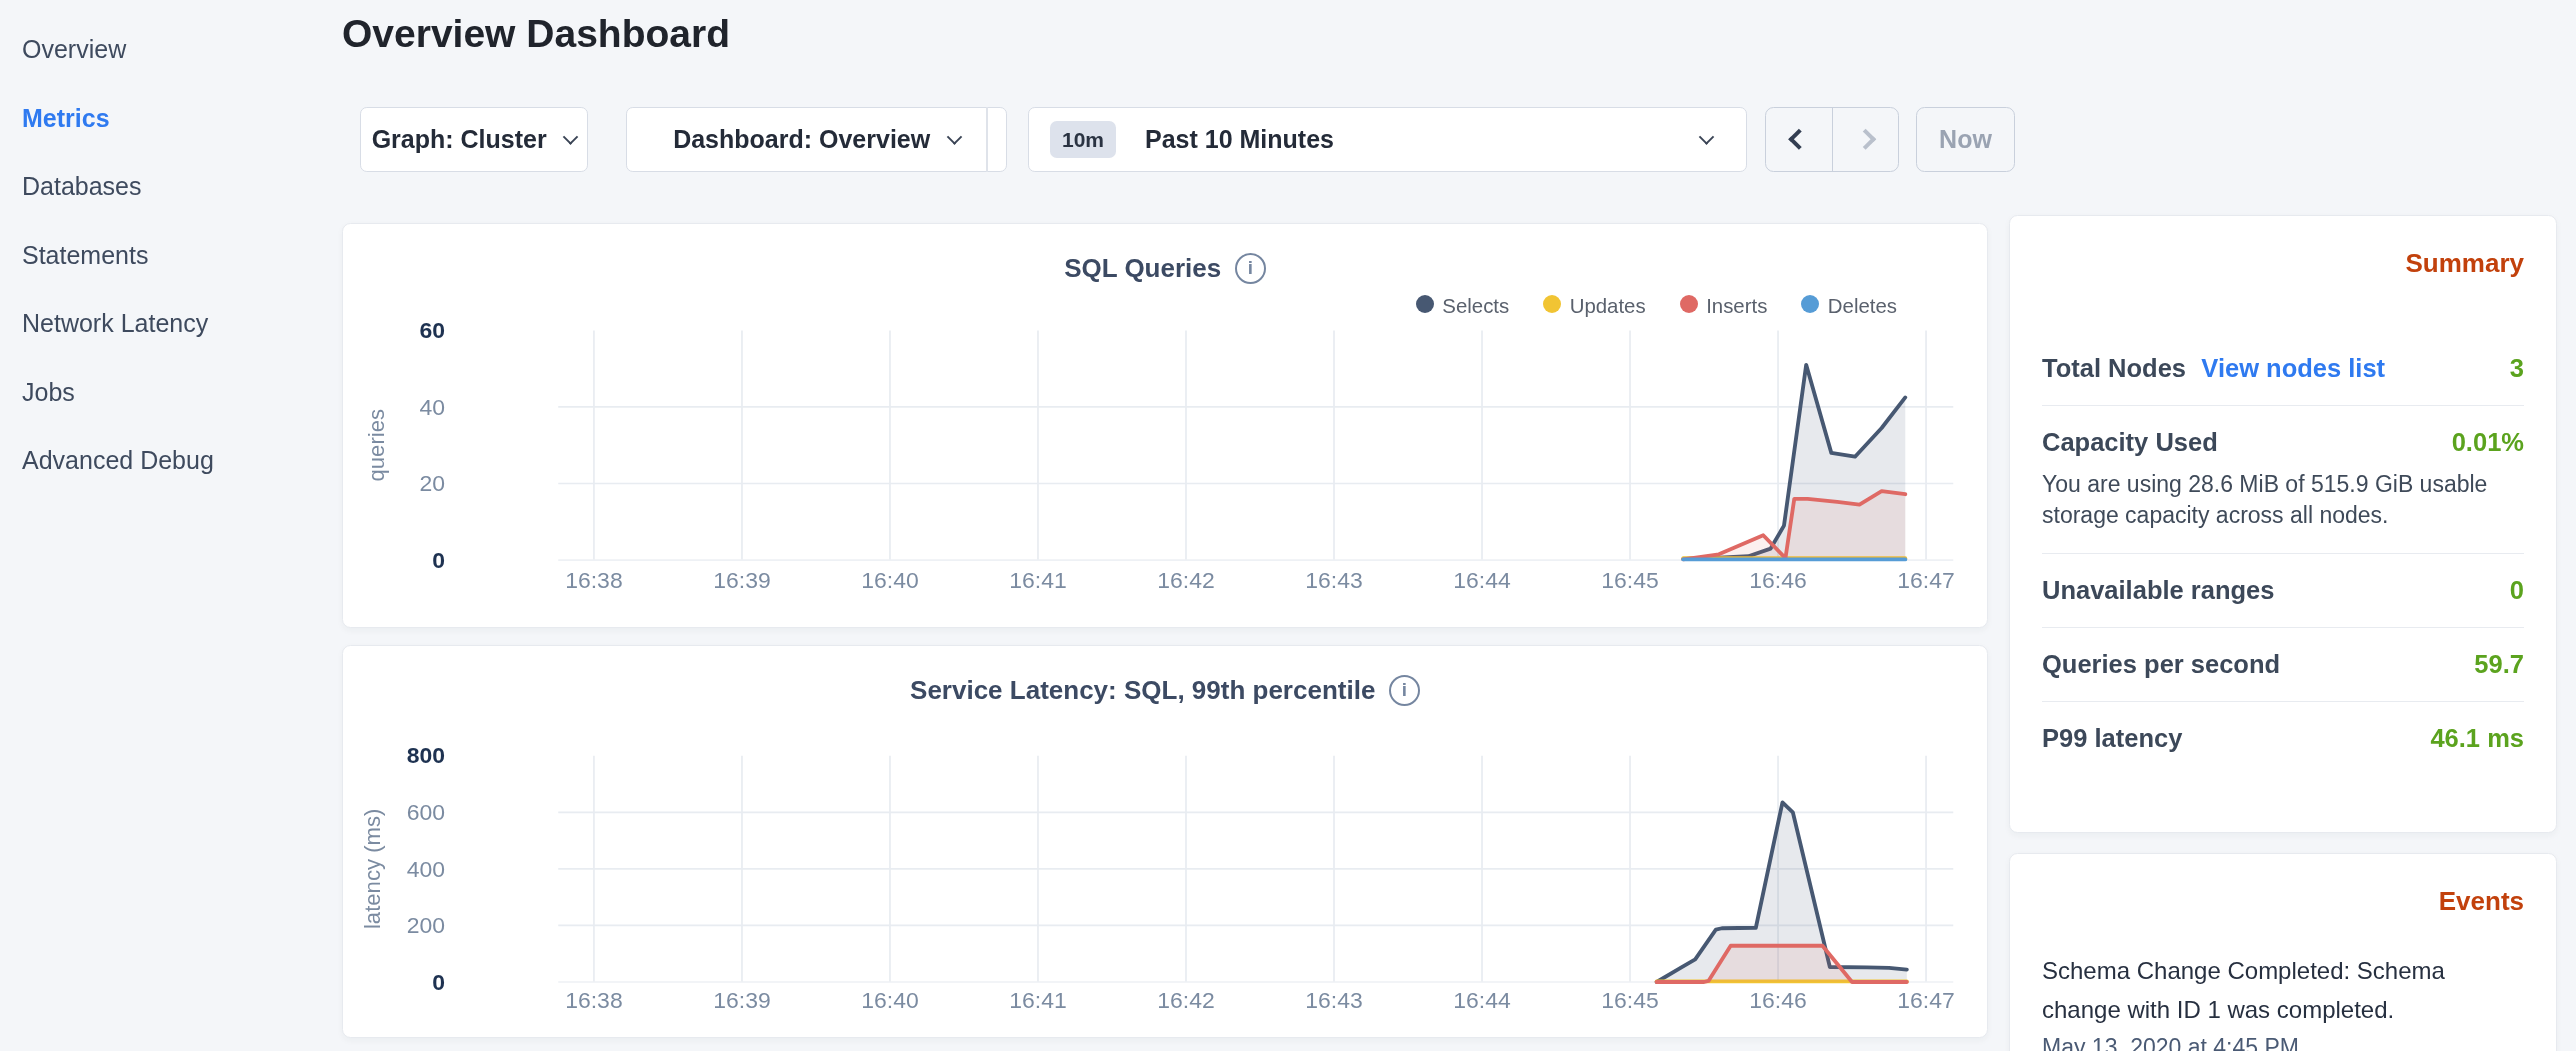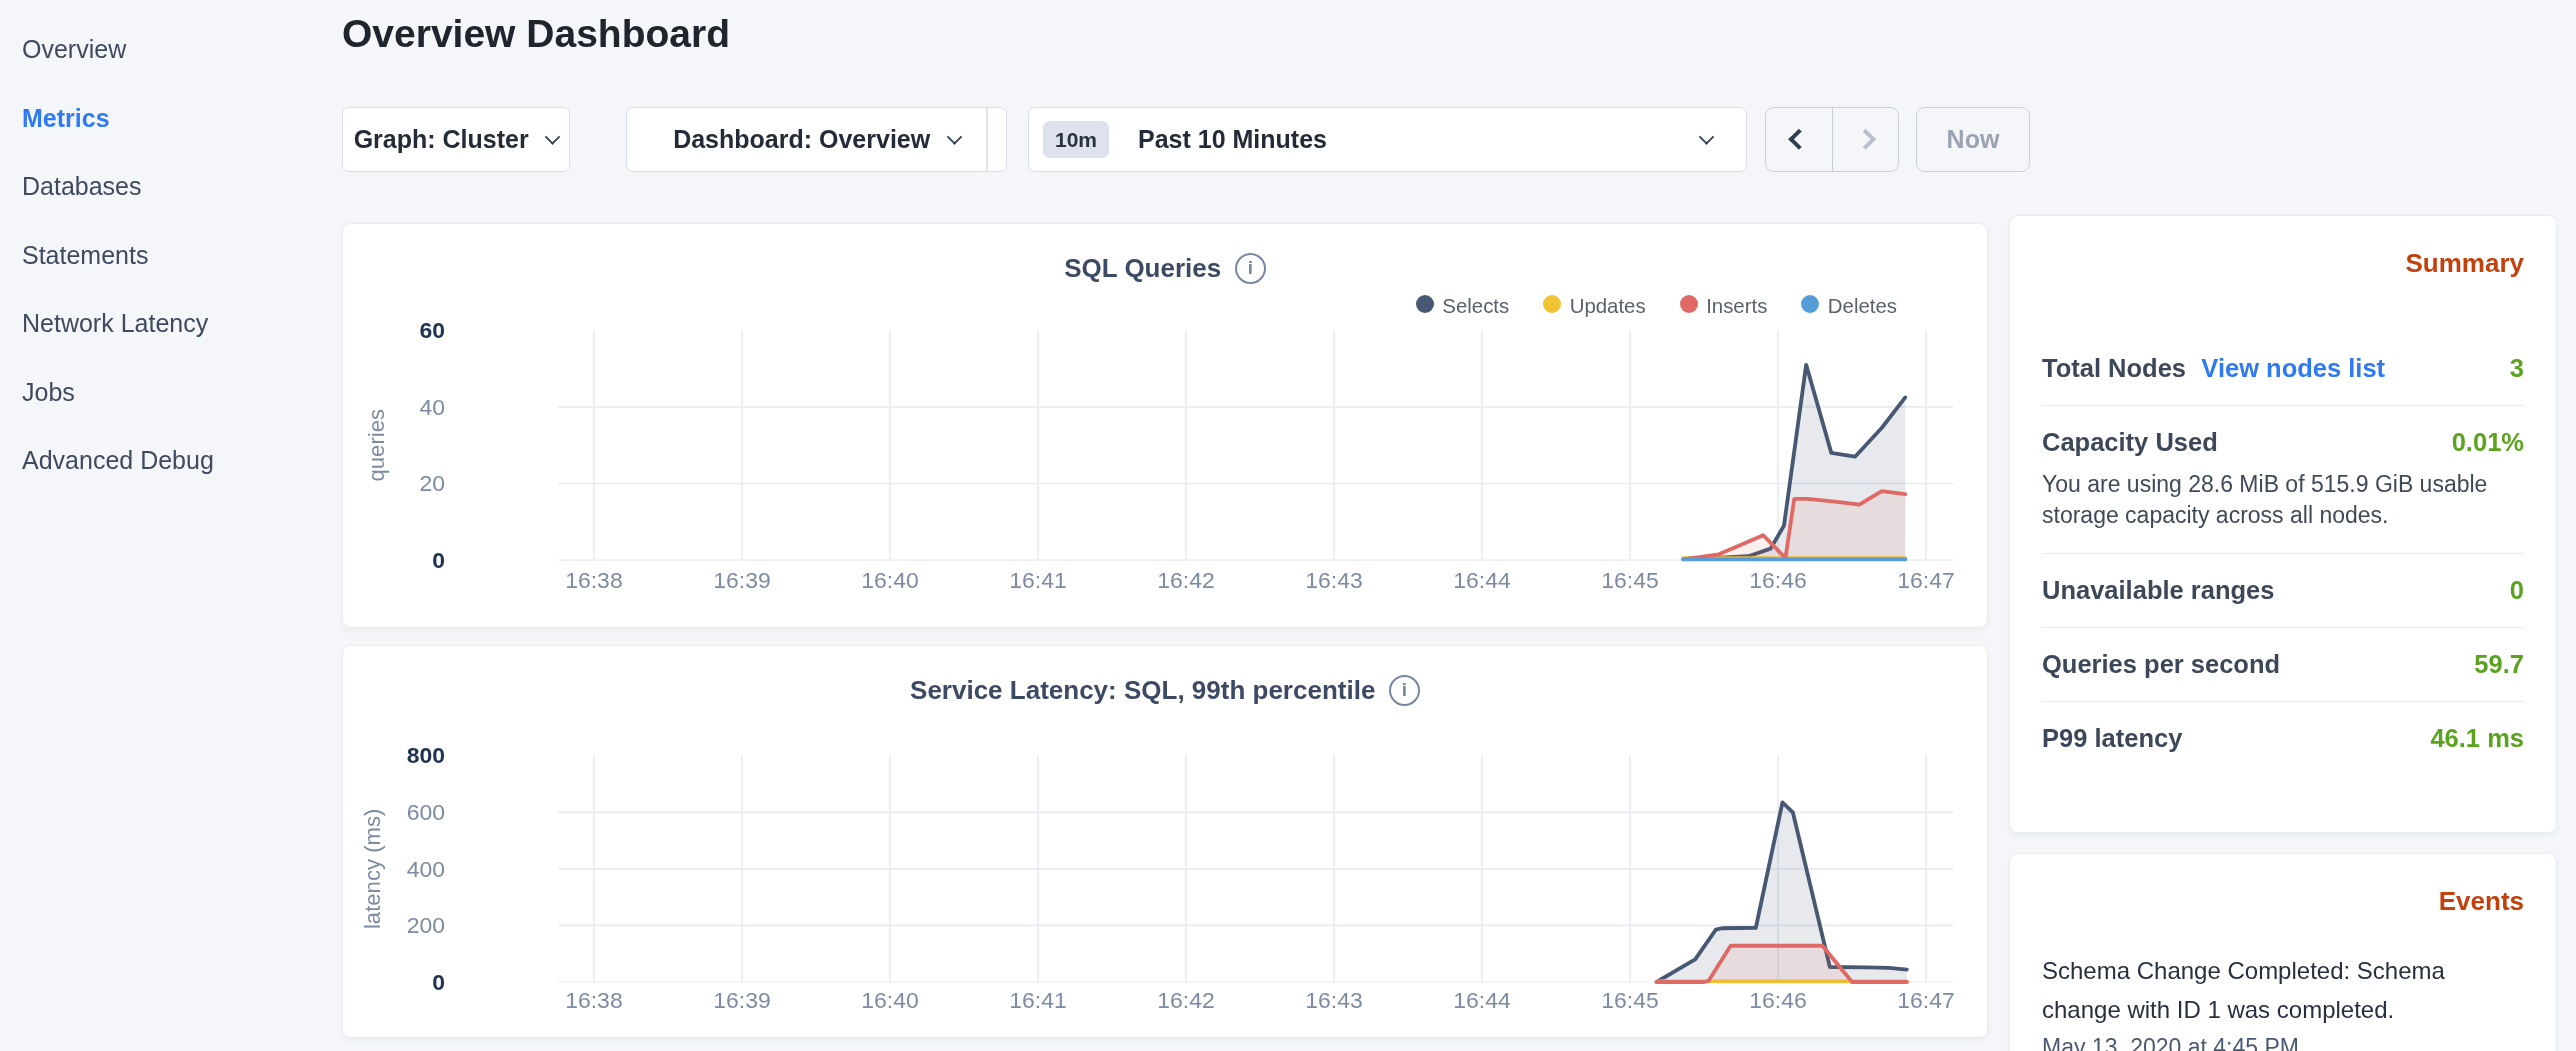--- a/index.html
+++ b/index.html
@@ -22,32 +22,32 @@
             border-radius:6.8px; display:flex; align-items:center; justify-content:center; gap:18.7px;
             font-size:25px; font-weight:700; color:#242b38; cursor:pointer; }
   .chev { width:11px; height:11px; border-right:2.6px solid #3a4455; border-bottom:2.6px solid #3a4455;
           display:inline-block; }
   .chev.down { transform:rotate(45deg) translate(-1.7px,-1.7px); }
   .chev.left { transform:rotate(135deg); }
   .chev.right{ transform:rotate(-45deg); }
   .tb-divider { position:absolute; left:986px; top:0; width:1.7px; height:65px; background:#dfe3ea; }
   .time-selector { position:absolute; left:1028px; top:0; width:719px; height:65px; background:#fff;
             border:1.7px solid #d8dde6; border-radius:6.8px; display:flex; align-items:center;
-            padding:0 34px 0 14px; cursor:pointer;justify-content:center; }
+            padding:0 34px 0 21px; cursor:pointer;justify-content:center; }
   .time-badge { background:#dde2ec; border-radius:6.8px; padding:6.8px 12px; font-size:21px;
             font-weight:700; color:#2a3342; }
   .time-label { margin-left:29px; font-size:25px; font-weight:700; color:#242b38; flex:1; }
   .arrow-group { position:absolute; left:1765px; top:0; width:134px; height:65px;
             border:1.7px solid #c9d0dc; border-radius:8.5px; display:flex; background:transparent; }
   .arrow-cell { flex:1; display:flex; align-items:center; justify-content:center; cursor:pointer; }
   .arrow-cell + .arrow-cell { border-left:1.7px solid #c9d0dc; }
   .chev.big { width:14.5px; height:14.5px; }
   .chev.prevc { border-color:#333e52; border-width:4.3px; }
   .chev.nextc { border-color:#b9c0cc; border-width:4.3px; }
-  .now-btn { position:absolute; left:1916px; top:0; width:114px; height:65px; border:1.7px solid #c9d0dc;
+  .now-btn { position:absolute; left:1916px; top:0; width:99px; height:65px; border:1.7px solid #c9d0dc;
             border-radius:8.5px; display:flex; align-items:center; justify-content:center;
             font-size:25px; font-weight:700; color:#9aa3b2; cursor:pointer; background:transparent; }
 
   
   .card { position:absolute; background:#fff; border:1.7px solid #e7eaef; border-radius:8.5px;
           box-shadow:0 2.6px 6.8px rgba(30,40,60,0.04); }
   .chart-card-1 { left:342px; top:223px; width:1646px; height:405px; }
   .chart-card-2 { left:342px; top:645px; width:1646px; height:393px; }
 
   .chart-title-wrap { position:absolute; left:0; top:29px; width:100%; text-align:center; }
@@ -90,21 +90,21 @@
       <a class="side-item">Databases</a>
       <a class="side-item">Statements</a>
       <a class="side-item">Network Latency</a>
       <a class="side-item">Jobs</a>
       <a class="side-item">Advanced Debug</a>
     </nav>
 
   <h1 class="page-title">Overview Dashboard</h1>
 
   <div class="toolbar">
-    <button class="tb-btn" style="left:342px; width:228px;">
+    <button class="tb-btn" style="left:360px; width:228px;">
       <span>Graph: Cluster</span>
       <span class="chev down"></span>
     </button>
     <button class="tb-btn" style="left:626px; width:381px;">
       <span>Dashboard: Overview</span>
       <span class="chev down"></span>
     </button>
     <div class="tb-divider"></div>
     <div class="time-selector">
       <span class="time-badge">10m</span>

